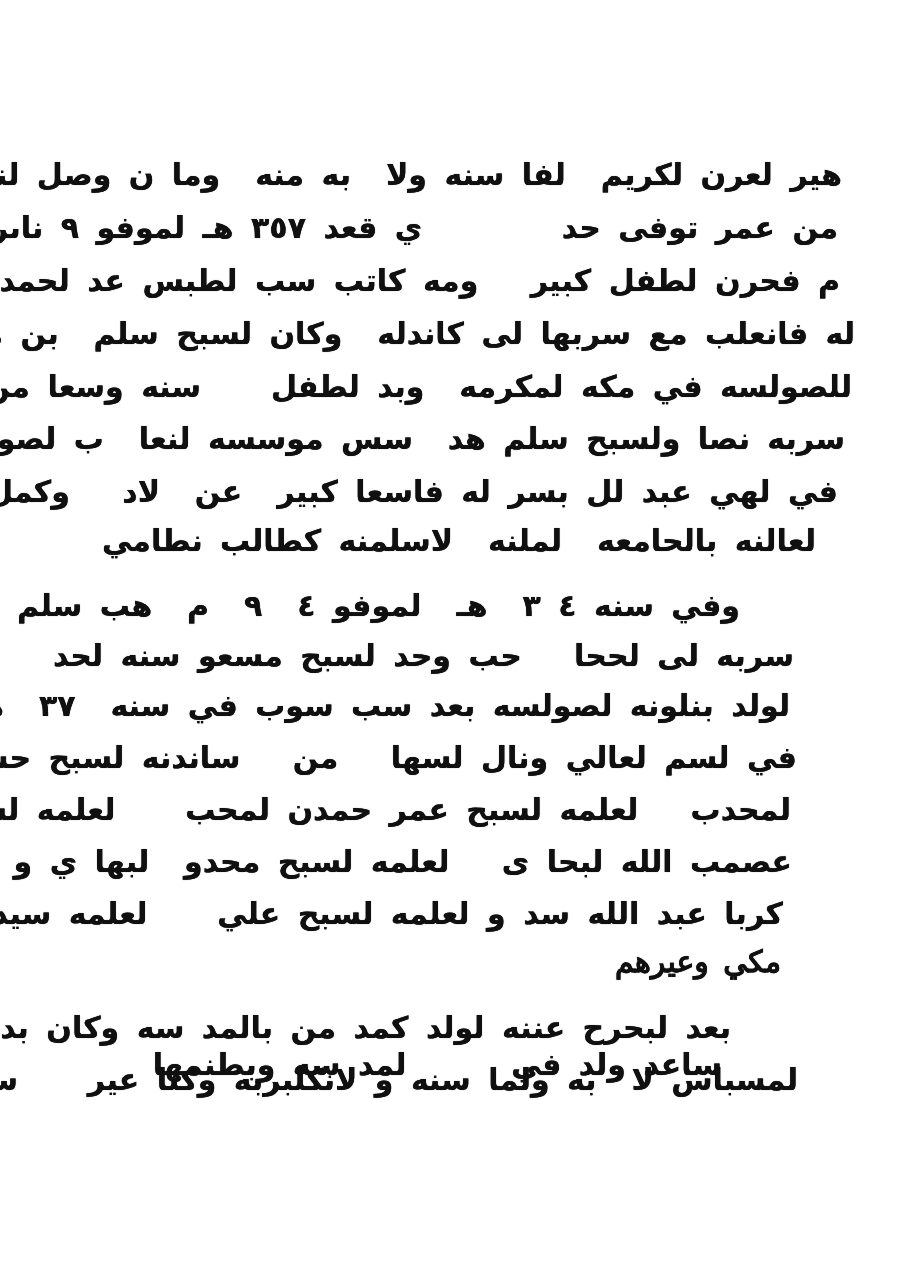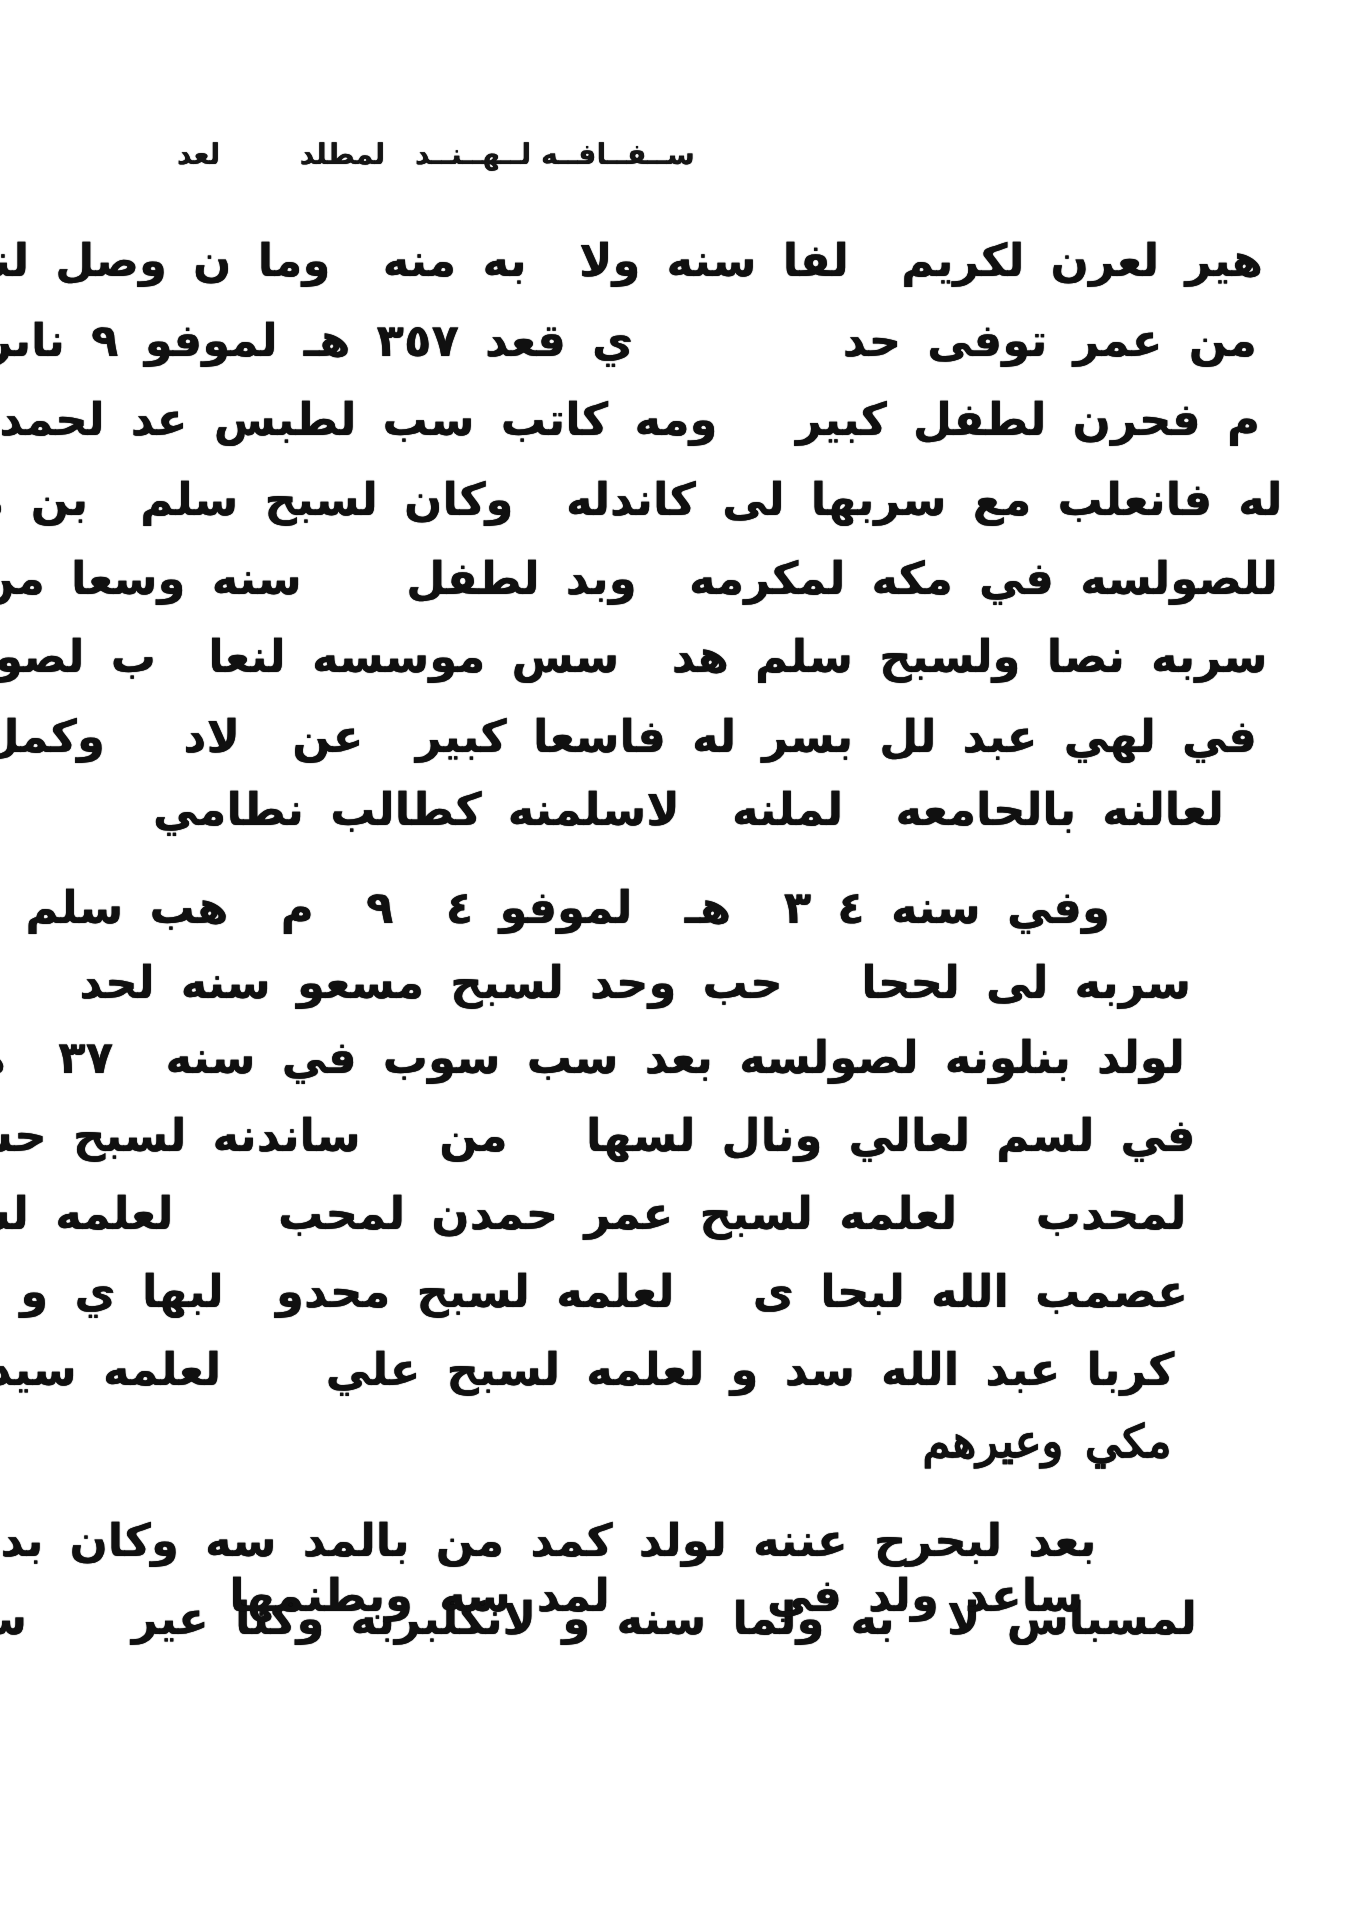--- a/index.html
+++ b/index.html
@@ -36,21 +36,20 @@
     color: #101010;
     word-spacing: 7px;
     text-shadow: 0 0 0.7px #000;
   }
 </style>
 </head>
 <body>
 
 <div class="page">
 
-  <div class="hdr">ســفــافــه لــهــنــد   لمطلد        لعد</div>
 
   <div class="ln" style="top:157px; right:60px;">هير لعرن لكريم  لفا سنه ولا  به منه  وما ن وصل لنامنه</div>
   <div class="ln" style="top:210px; right:64px;">من عمر توفى حد        ي قعد ٣٥٧ هـ لموفو ٩ ناىر ٩٣٩</div>
   <div class="ln" style="top:263px; right:62px;">م فحرن لطفل كبير   ومه كاتب سب لطبس عد لحمد لمعو</div>
   <div class="ln" style="top:316px; right:47px;">له فانعلب مع سربها لى كاندله  وكان لسبح سلم  بن مبر</div>
   <div class="ln" style="top:369px; right:50px;">للصولسه في مكه لمكرمه  وبد لطفل    سنه وسعا من تعص</div>
   <div class="ln" style="top:421px; right:57px;">سربه نصا ولسبح سلم هد  سس موسسه لنعا  ب لصولنبه بالهند</div>
   <div class="ln" style="top:474px; right:64px;">في لهي عبد لل بسر له فاسعا كبير  عن  لاد   وكمل    سانه</div>
   <div class="ln" style="top:523px; right:86px;">لعالنه بالحامعه  لملنه  لاسلمنه كطالب نطامي</div>
 

